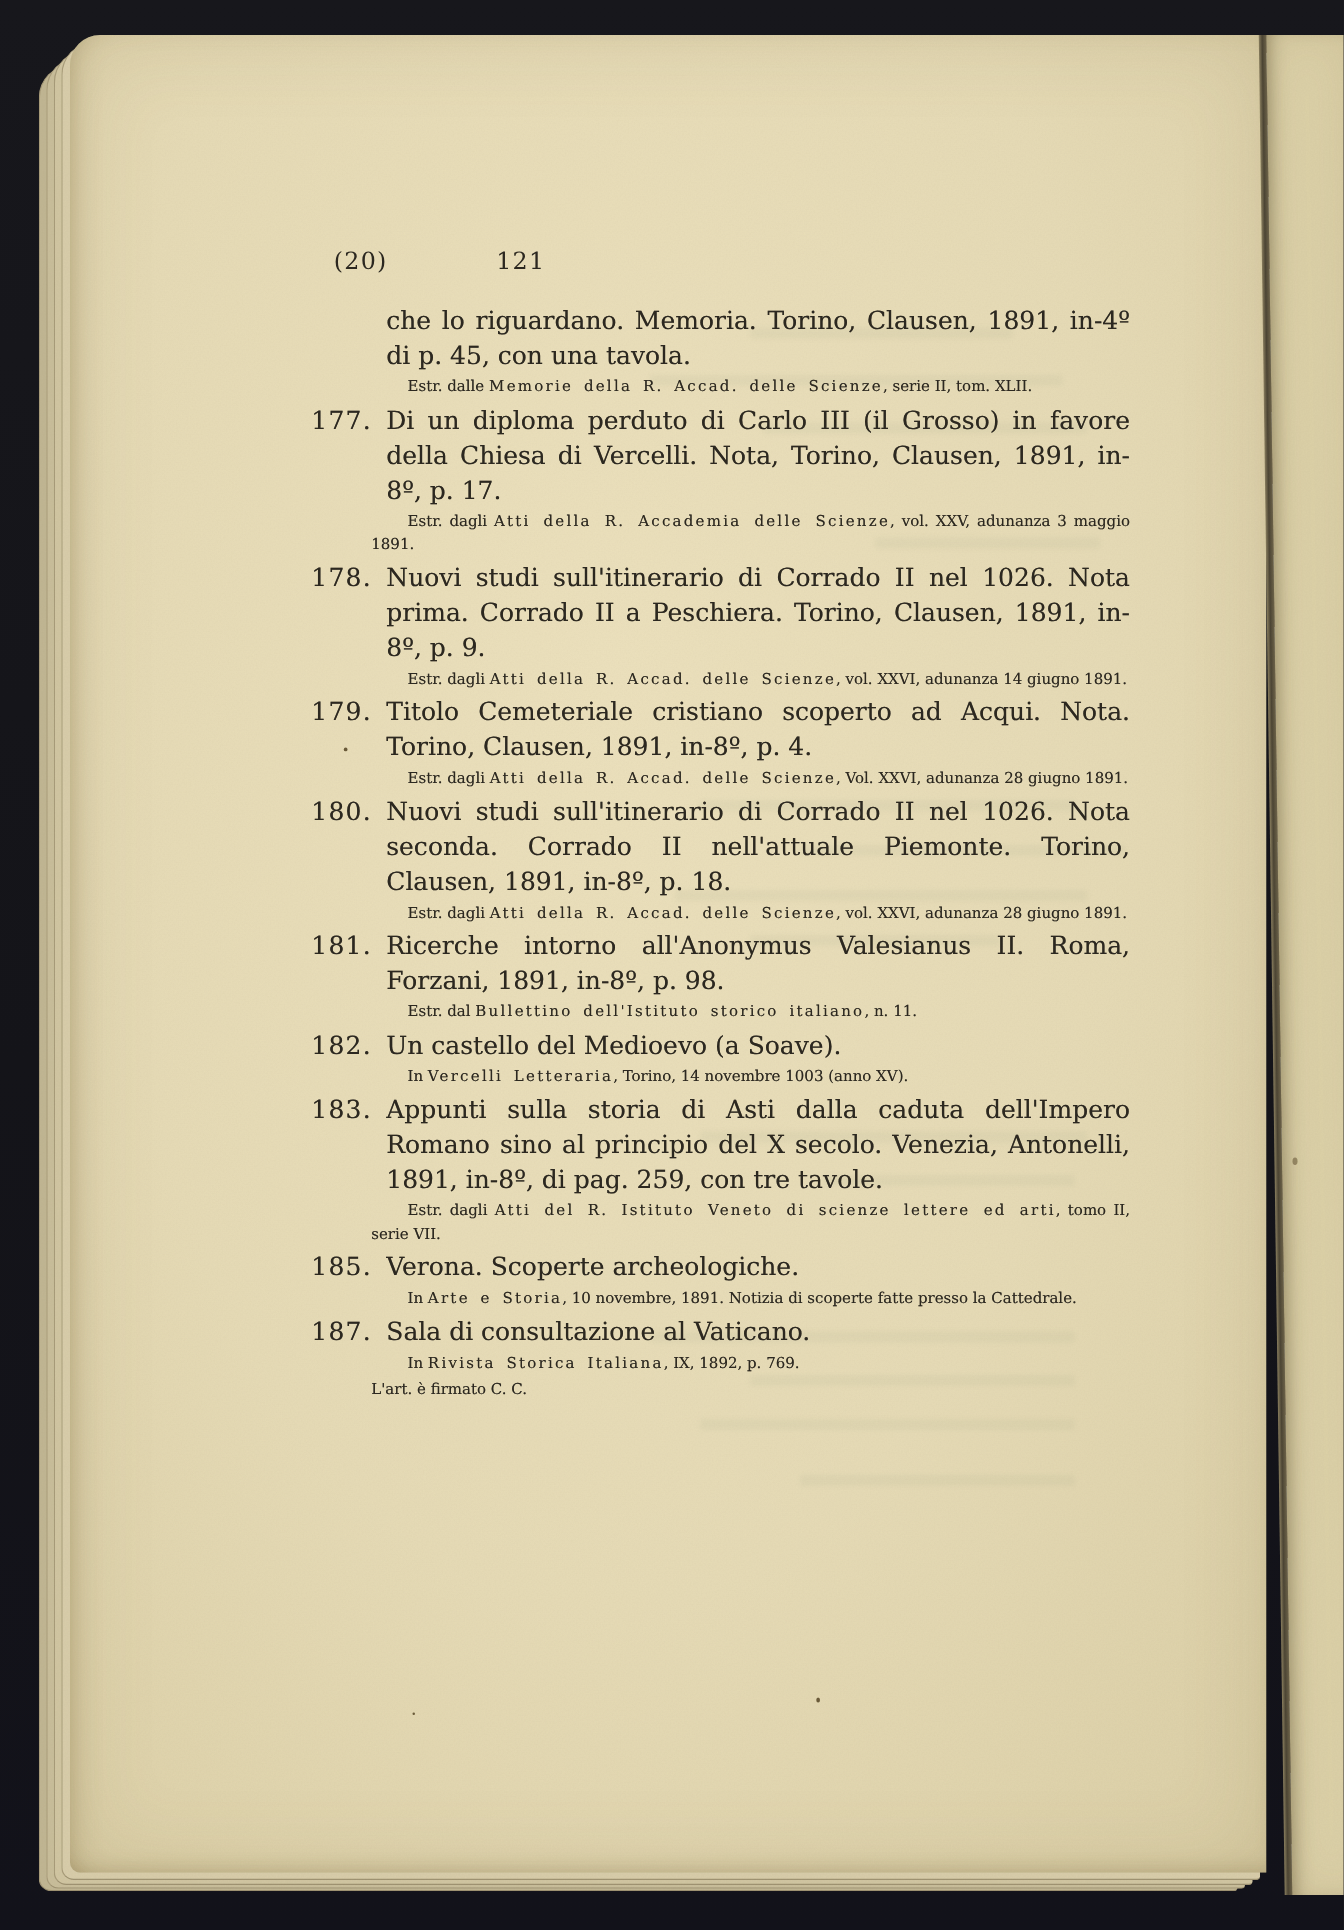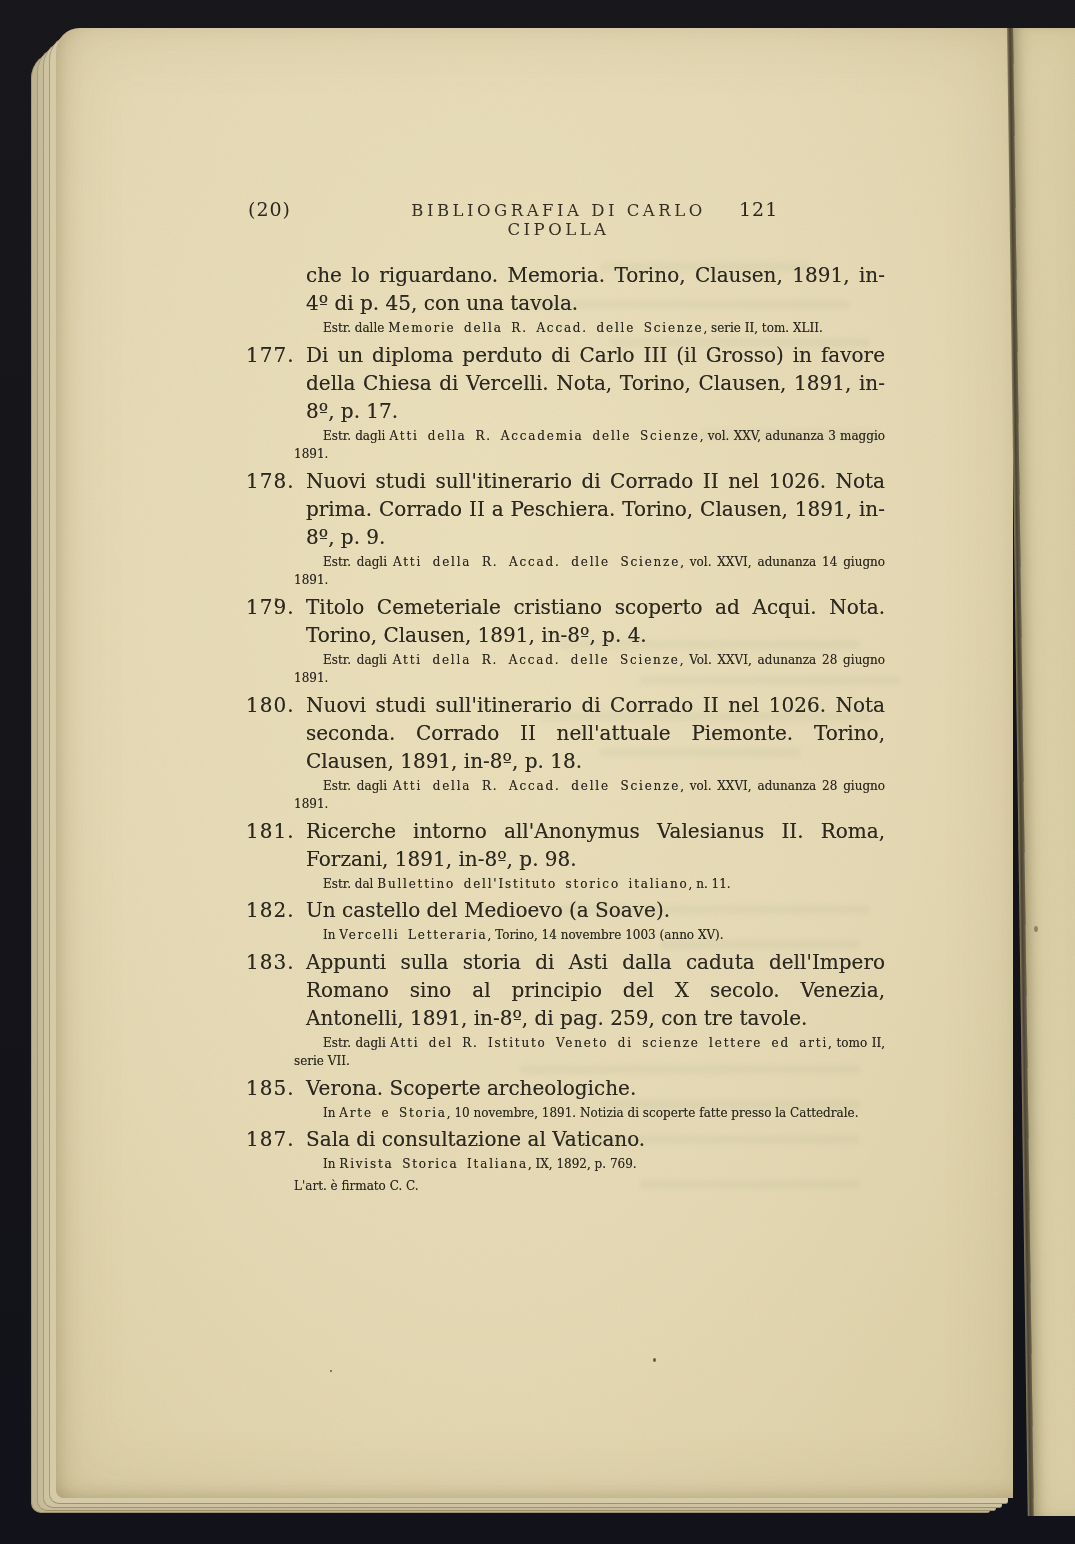--- a/index.html
+++ b/index.html
@@ -24,27 +24,27 @@
   .gutterwrap{position:absolute;left:1007px;top:28px;width:70px;height:1488px;
               transform:skewX(0.8deg);transform-origin:top left;}
   .gutter-line{position:absolute;left:0;top:0;width:6px;height:100%;
                background:linear-gradient(to right,#8a7f5f,#4c4534 45%,#6d6349);}
   .next-page{position:absolute;left:6px;top:0;width:64px;height:100%;background:#ddd2a9;
              box-shadow:inset 10px 0 14px -8px rgba(90,78,45,.5),inset 0 0 40px rgba(120,100,60,.12);}
   
   .ghost{position:absolute;height:9px;background:#8a9778;opacity:.08;filter:blur(2px);border-radius:2px;}
   .speck{position:absolute;background:#6b5b3a;border-radius:50%;}
   
-  .content{position:absolute;left:174px;top:170px;width:655px;color:#2c2820;}
+  .content{position:absolute;left:193px;top:170px;width:655px;color:#2c2820;}
   .running-head{display:flex;align-items:baseline;margin-bottom:22px;}
   .rh-left{width:130px;padding-left:18px;font-size:19px;letter-spacing:1px;}
   .rh-center{flex:1;text-align:center;font-size:16.5px;letter-spacing:3.5px;color:#363024;}
   .rh-right{width:130px;padding-right:16px;font-size:19px;letter-spacing:1px;}
   .entry{position:relative;padding-left:60px;text-align:justify;font-size:20px;line-height:28px;
-         margin:0 0 3px 16px;text-shadow:0 0 .4px rgba(44,40,32,.55);}
+         margin:0 0 3px 0;text-shadow:0 0 .4px rgba(44,40,32,.55);}
   .entry .num{position:absolute;left:0;top:0;letter-spacing:1px;}
   .note{font-size:12px;line-height:18.5px;margin:2px 0 3px -12px;text-indent:29px;text-align:justify;}
   .note.noind{text-indent:0;}
   .sp{letter-spacing:1.8px;word-spacing:3px;}
   .it{}
   .grain{position:absolute;left:0;top:0;pointer-events:none;opacity:.13;mix-blend-mode:multiply;}
 </style>
 </head>
 <body>
 
@@ -73,21 +73,20 @@
       <div class="ghost" style="left:504px;top:1107px;width:300px"></div>
       <div class="ghost" style="left:584px;top:1152px;width:220px"></div>
     </div>
     <div class="speck" style="left:219px;top:570px;width:3px;height:3px"></div>
     <div class="speck" style="left:597px;top:1330px;width:3px;height:4px"></div>
     <div class="speck" style="left:274px;top:1342px;width:2px;height:2px"></div>
 
     <div class="content">
       <div class="running-head">
         <span class="rh-left">(20)</span>
-        <span class="rh-center">BIBLIOGRAFIA DI CARLO CIPOLLA</span>
         <span class="rh-right">121</span>
       </div>
       <div>
           <div class="entry"><span class="num"></span><span><span>che lo riguardano. Memoria. Torino, Clausen, 1891, in-4º di p. 45, con una tavola.</span></span><div class="note"><span>Estr. dalle </span><span class="sp">Memorie della R. Accad. delle Scienze</span><span>, serie II, tom. XLII.</span></div></div>
           <div class="entry"><span class="num">177.</span><span><span>Di un diploma perduto di Carlo III (il Grosso) in favore della Chiesa di Vercelli. Nota, Torino, Clausen, 1891, in-8º, p. 17.</span></span><div class="note"><span>Estr. dagli </span><span class="sp">Atti della R. Accademia delle Scienze</span><span>, vol. XXV, adunanza 3 maggio 1891.</span></div></div>
           <div class="entry"><span class="num">178.</span><span><span>Nuovi studi sull'itinerario di Corrado II nel 1026. Nota prima. Corrado II a Peschiera. Torino, Clausen, 1891, in-8º, p. 9.</span></span><div class="note"><span>Estr. dagli </span><span class="sp">Atti della R. Accad. delle Scienze</span><span>, vol. XXVI, adunanza 14 giugno 1891.</span></div></div>
           <div class="entry"><span class="num">179.</span><span><span>Titolo Cemeteriale cristiano scoperto ad Acqui. Nota. Torino, Clausen, 1891, in-8º, p. 4.</span></span><div class="note"><span>Estr. dagli </span><span class="sp">Atti della R. Accad. delle Scienze</span><span>, Vol. XXVI, adunanza 28 giugno 1891.</span></div></div>
           <div class="entry"><span class="num">180.</span><span><span>Nuovi studi sull'itinerario di Corrado II nel 1026. Nota seconda. Corrado II nell'attuale Piemonte. Torino, Clausen, 1891, in-8º, p. 18.</span></span><div class="note"><span>Estr. dagli </span><span class="sp">Atti della R. Accad. delle Scienze</span><span>, vol. XXVI, adunanza 28 giugno 1891.</span></div></div>
           <div class="entry"><span class="num">181.</span><span><span>Ricerche intorno all'</span><span class="it">Anonymus Valesianus</span><span> II. Roma, Forzani, 1891, in-8º, p. 98.</span></span><div class="note"><span>Estr. dal </span><span class="sp">Bullettino dell'Istituto storico italiano</span><span>, n. 11.</span></div></div>
           <div class="entry"><span class="num">182.</span><span><span>Un castello del Medioevo (a Soave).</span></span><div class="note"><span>In </span><span class="sp">Vercelli Letteraria</span><span>, Torino, 14 novembre 1003 (anno XV).</span></div></div>

